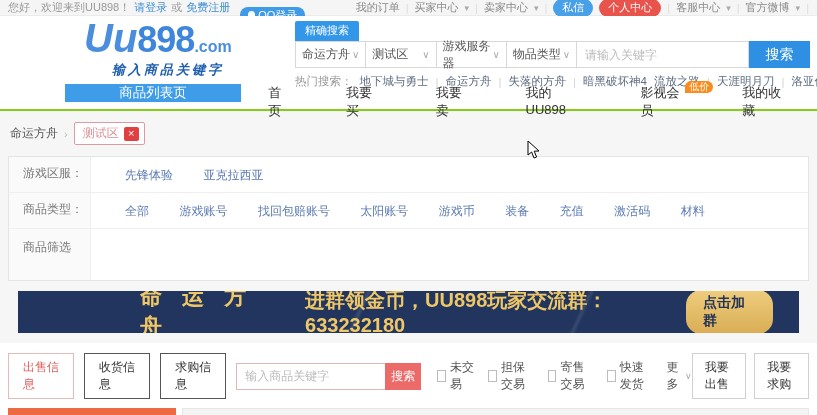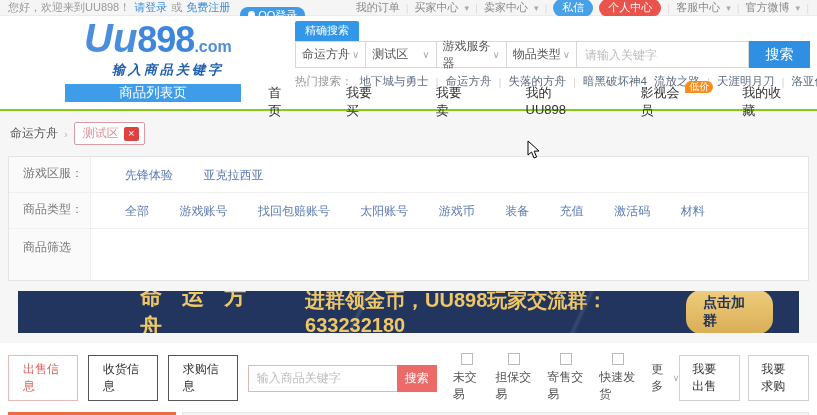--- a/index.html
+++ b/index.html
@@ -103,21 +103,21 @@
   .toolbar { display:flex; align-items:center; font-size:12px; color:#555; }
   .tb-tab { padding:5px 14px; border:1px solid #555; background:#fff; cursor:pointer;
     margin-right:10px; color:#333; }
   .tb-tab-active { border-color:#e5bcbc; color:#d9625e; }
   .tb-input { width:150px; height:27px; border:1px solid #dcb8b8; padding:0 8px;
     font-size:12px; outline:none; }
   .tb-input::placeholder { color:#bbb; }
   .tb-search { width:48px; height:27px; background:#ec6b69; color:#fff; border:none;
     font-size:12px; margin-left:-1px; cursor:pointer; }
   .cb-group { display:flex; align-items:center; gap:14px; margin-left:16px; }
-  .cb-item { display:flex; align-items:center; gap:4px; cursor:pointer;flex-direction:column; }
+  .cb-item { display:flex; align-items:center; gap:4px; cursor:pointer; }
   .cb-box { width:12px; height:12px; border:1px solid #bbb; background:#fff; display:inline-block; }
   .more { margin-left:14px; cursor:pointer; display:flex; align-items:center; gap:3px; }
   .right-btns { margin-left:auto; display:flex; gap:8px; }
   .rb { border:1px solid #d0d0d0; background:#fff; padding:5px 12px; font-size:12px;
     color:#333; cursor:pointer; }
 
   .sortrow { display:flex; margin-top:9px; height:30px; }
   .open-btn { width:168px; background:#ee6a45; color:#fff; font-size:13px;
     display:flex; align-items:center; justify-content:center; cursor:pointer; }
   .sort-panel { flex:1; margin-left:6px; background:#f4f4f4; border:1px solid #e7e7e7;

